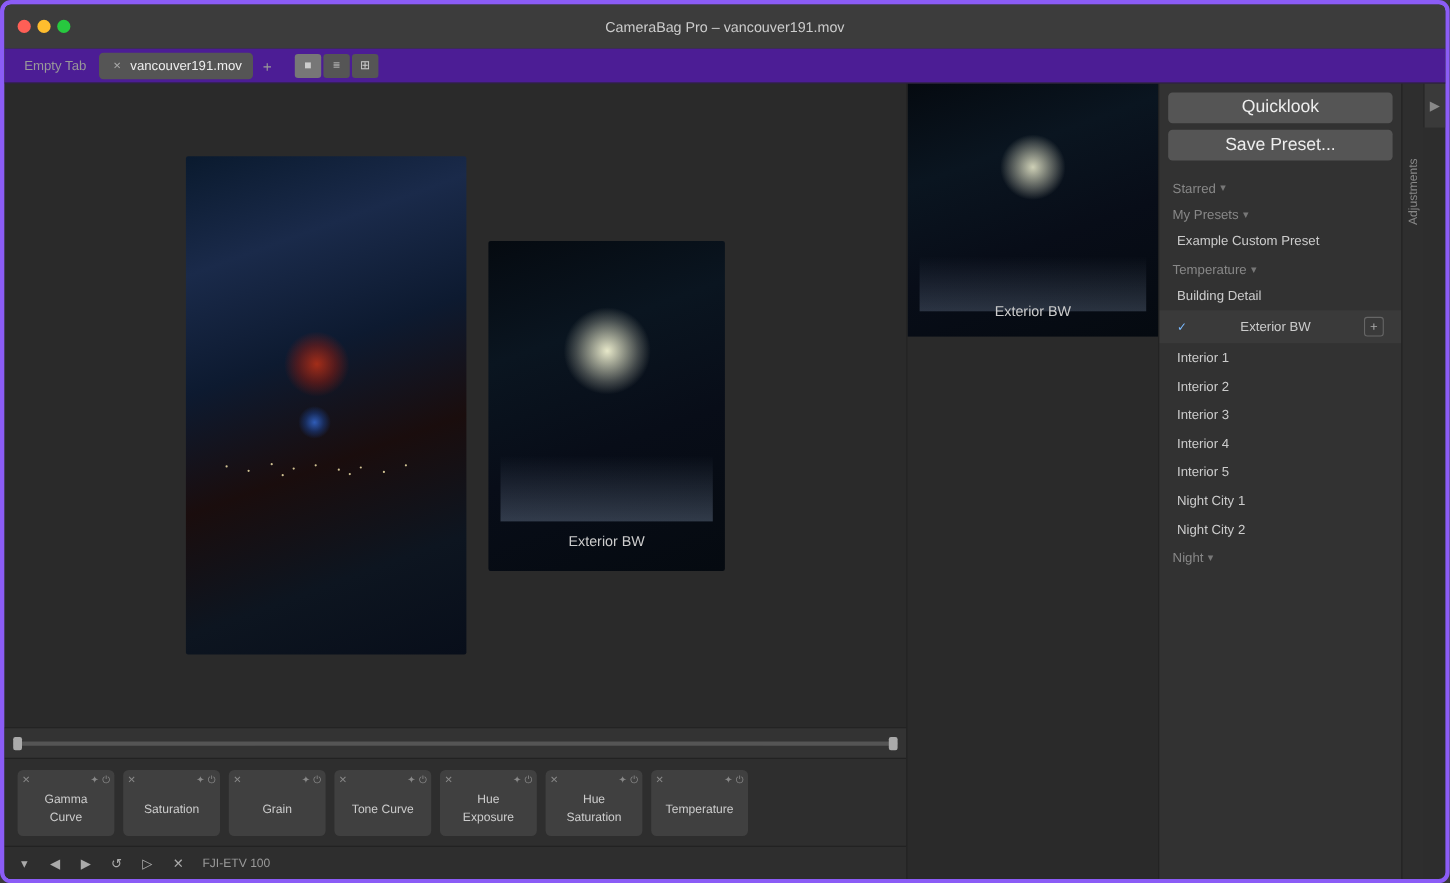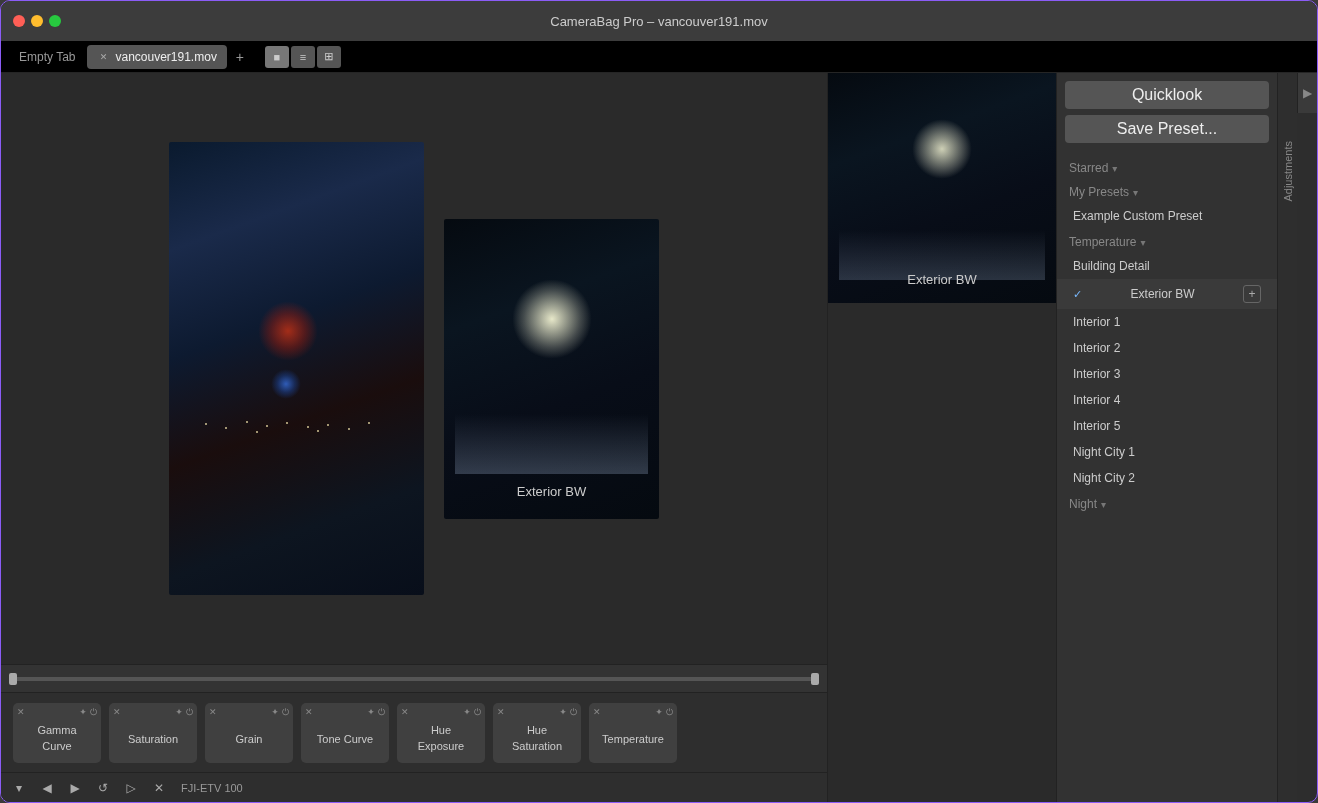--- a/index.html
+++ b/index.html
@@ -15,21 +15,21 @@
 
     
     .window {
       width: 1318px;
       height: 803px;
       background: #2d2d2d;
       border-radius: 10px;
       overflow: hidden;
       display: flex;
       flex-direction: column;
-      border: 1px solid #8b5cf6;
+      border: 4px solid #8b5cf6;
     }
 
     
     .titlebar {
       height: 40px;
       background: #3c3c3c;
       display: flex;
       align-items: center;
       padding: 0 12px;
       position: relative;
@@ -55,21 +55,21 @@
       left: 50%;
       transform: translateX(-50%);
       color: #ccc;
       font-size: 13px;
       font-weight: 500;
     }
 
     
     .tabbar {
       height: 32px;
-      background: #000000;
+      background: #4c1d95;
       display: flex;
       align-items: center;
       padding: 0 8px;
       border-bottom: 1px solid #252525;
       flex-shrink: 0;
       gap: 2px;
     }
     .tab {
       height: 24px;
       padding: 0 10px;

